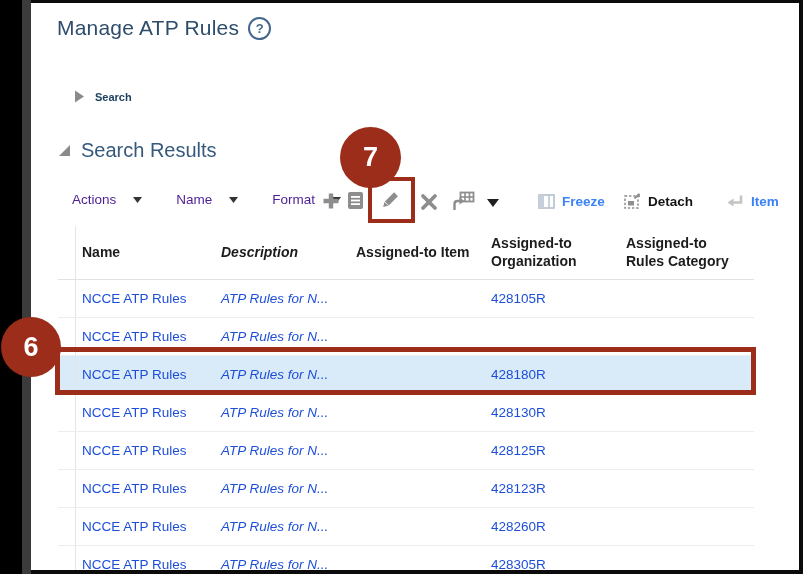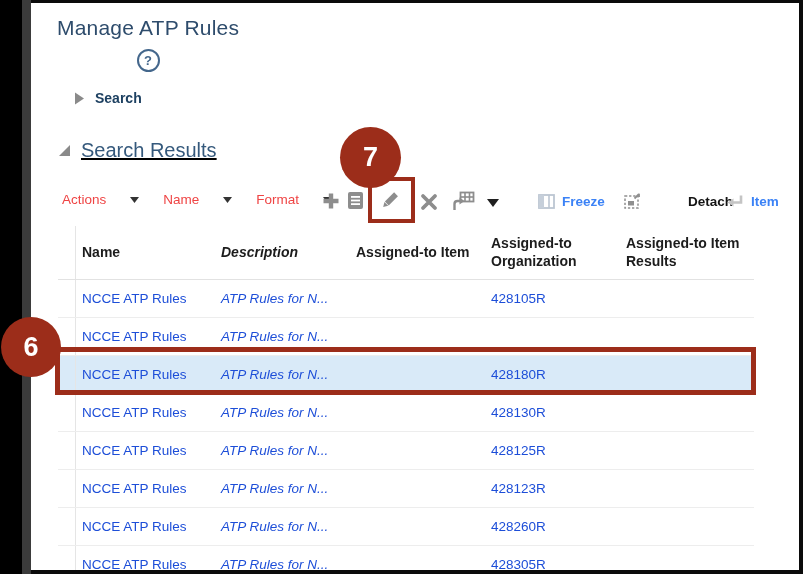--- a/index.html
+++ b/index.html
@@ -9,36 +9,36 @@
     font-family:"Liberation Sans","DejaVu Sans",sans-serif;
   }
   .abs{position:absolute;}
   
   .black-edge{left:0;top:0;width:22px;height:574px;background:#000;z-index:2;}
   .gray-edge{left:22px;top:0;width:9px;height:574px;background:#3b3b3b;z-index:2;}
   .frame-border{left:31px;top:0;width:772px;height:574px;box-sizing:border-box;
     border-top:3px solid #0b0b0b;border-right:4px solid #0b0b0b;border-bottom:4px solid #0b0b0b;
     z-index:30;pointer-events:none;}
   
-  .title-row{left:57px;top:16px;display:flex;align-items:center;gap:9px;flex-direction:column;}
+  .title-row{left:57px;top:16px;display:flex;align-items:center;gap:9px;}
   .page-title{font-size:21px;color:#2e4c6c;letter-spacing:.2px;}
   .help-badge{width:19px;height:19px;border:2px solid #44678c;border-radius:50%;
     color:#44678c;font-size:13px;font-weight:bold;display:flex;align-items:center;justify-content:center;}
   
   .search-row{left:74px;top:90px;display:flex;align-items:center;gap:10px;}
-  .search-label{font-size:14px;font-weight:bold;color:#1d4061;}
-  .results-row{left:58px;top:139px;display:flex;align-items:center;gap:10px;text-decoration:underline;}
+  .search-label{font-size:11px;font-weight:bold;color:#1d4061;}
+  .results-row{left:58px;top:139px;display:flex;align-items:center;gap:10px;}
   .results-label{font-size:20px;color:#35597c;}
   
   .menus{left:62px;top:192px;display:flex;align-items:center;gap:24px;}
-  .menu-item{display:flex;align-items:center;gap:24px;font-size:13.5px;color:#ef4444;cursor:default;}
+  .menu-item{display:flex;align-items:center;gap:17px;font-size:13.5px;color:#4c1d95;cursor:default;margin-left:10px;}
   .tb{top:190px;height:22px;display:flex;align-items:center;}
   .tb-group{display:flex;align-items:center;gap:7px;font-size:13.5px;}
   .lbl-disabled{color:#3b82f6;font-weight:bold;}
-  .lbl-enabled{color:#141414;font-weight:bold;margin-left:40px;}
+  .lbl-enabled{color:#141414;font-weight:bold;}
   
   .anno-box{box-sizing:border-box;border:5px solid #9C2D1A;z-index:25;pointer-events:none;}
   .box-pencil{left:368px;top:177px;width:47px;height:46px;border-width:4px;}
   .box-row{left:55px;top:347px;width:701px;height:48px;}
   .callout{border-radius:50%;background:#9C2D1A;color:#fff;display:flex;align-items:center;
     justify-content:center;font-weight:bold;z-index:26;}
   .callout-6{left:1px;top:317px;width:60px;height:60px;font-size:27px;}
   .callout-7{left:340px;top:127px;width:61px;height:61px;font-size:27px;}
   
   .tbl{left:58px;top:226px;width:696px;z-index:1;}
@@ -173,21 +173,21 @@
   </div>
 </div>
 
 <div class="abs tbl">
   <div class="thead">
     <div class="hcell sel"></div>
     <div class="hcell c0">Name</div>
     <div class="hcell c1">Description</div>
     <div class="hcell c2">Assigned-to Item</div>
     <div class="hcell c3">Assigned-to Organization</div>
-    <div class="hcell c4">Assigned-to Item Results</div>
+    <div class="hcell c4">Assigned-to Rules Category</div>
   </div>
   <div>
       <div class="trow">
         <div class="tcell sel"></div>
         <div class="tcell c0">NCCE ATP Rules</div>
         <div class="tcell c1">ATP Rules for N...</div>
         <div class="tcell c2"></div>
         <div class="tcell c3">428105R</div>
         <div class="tcell c4"></div>
       </div>

